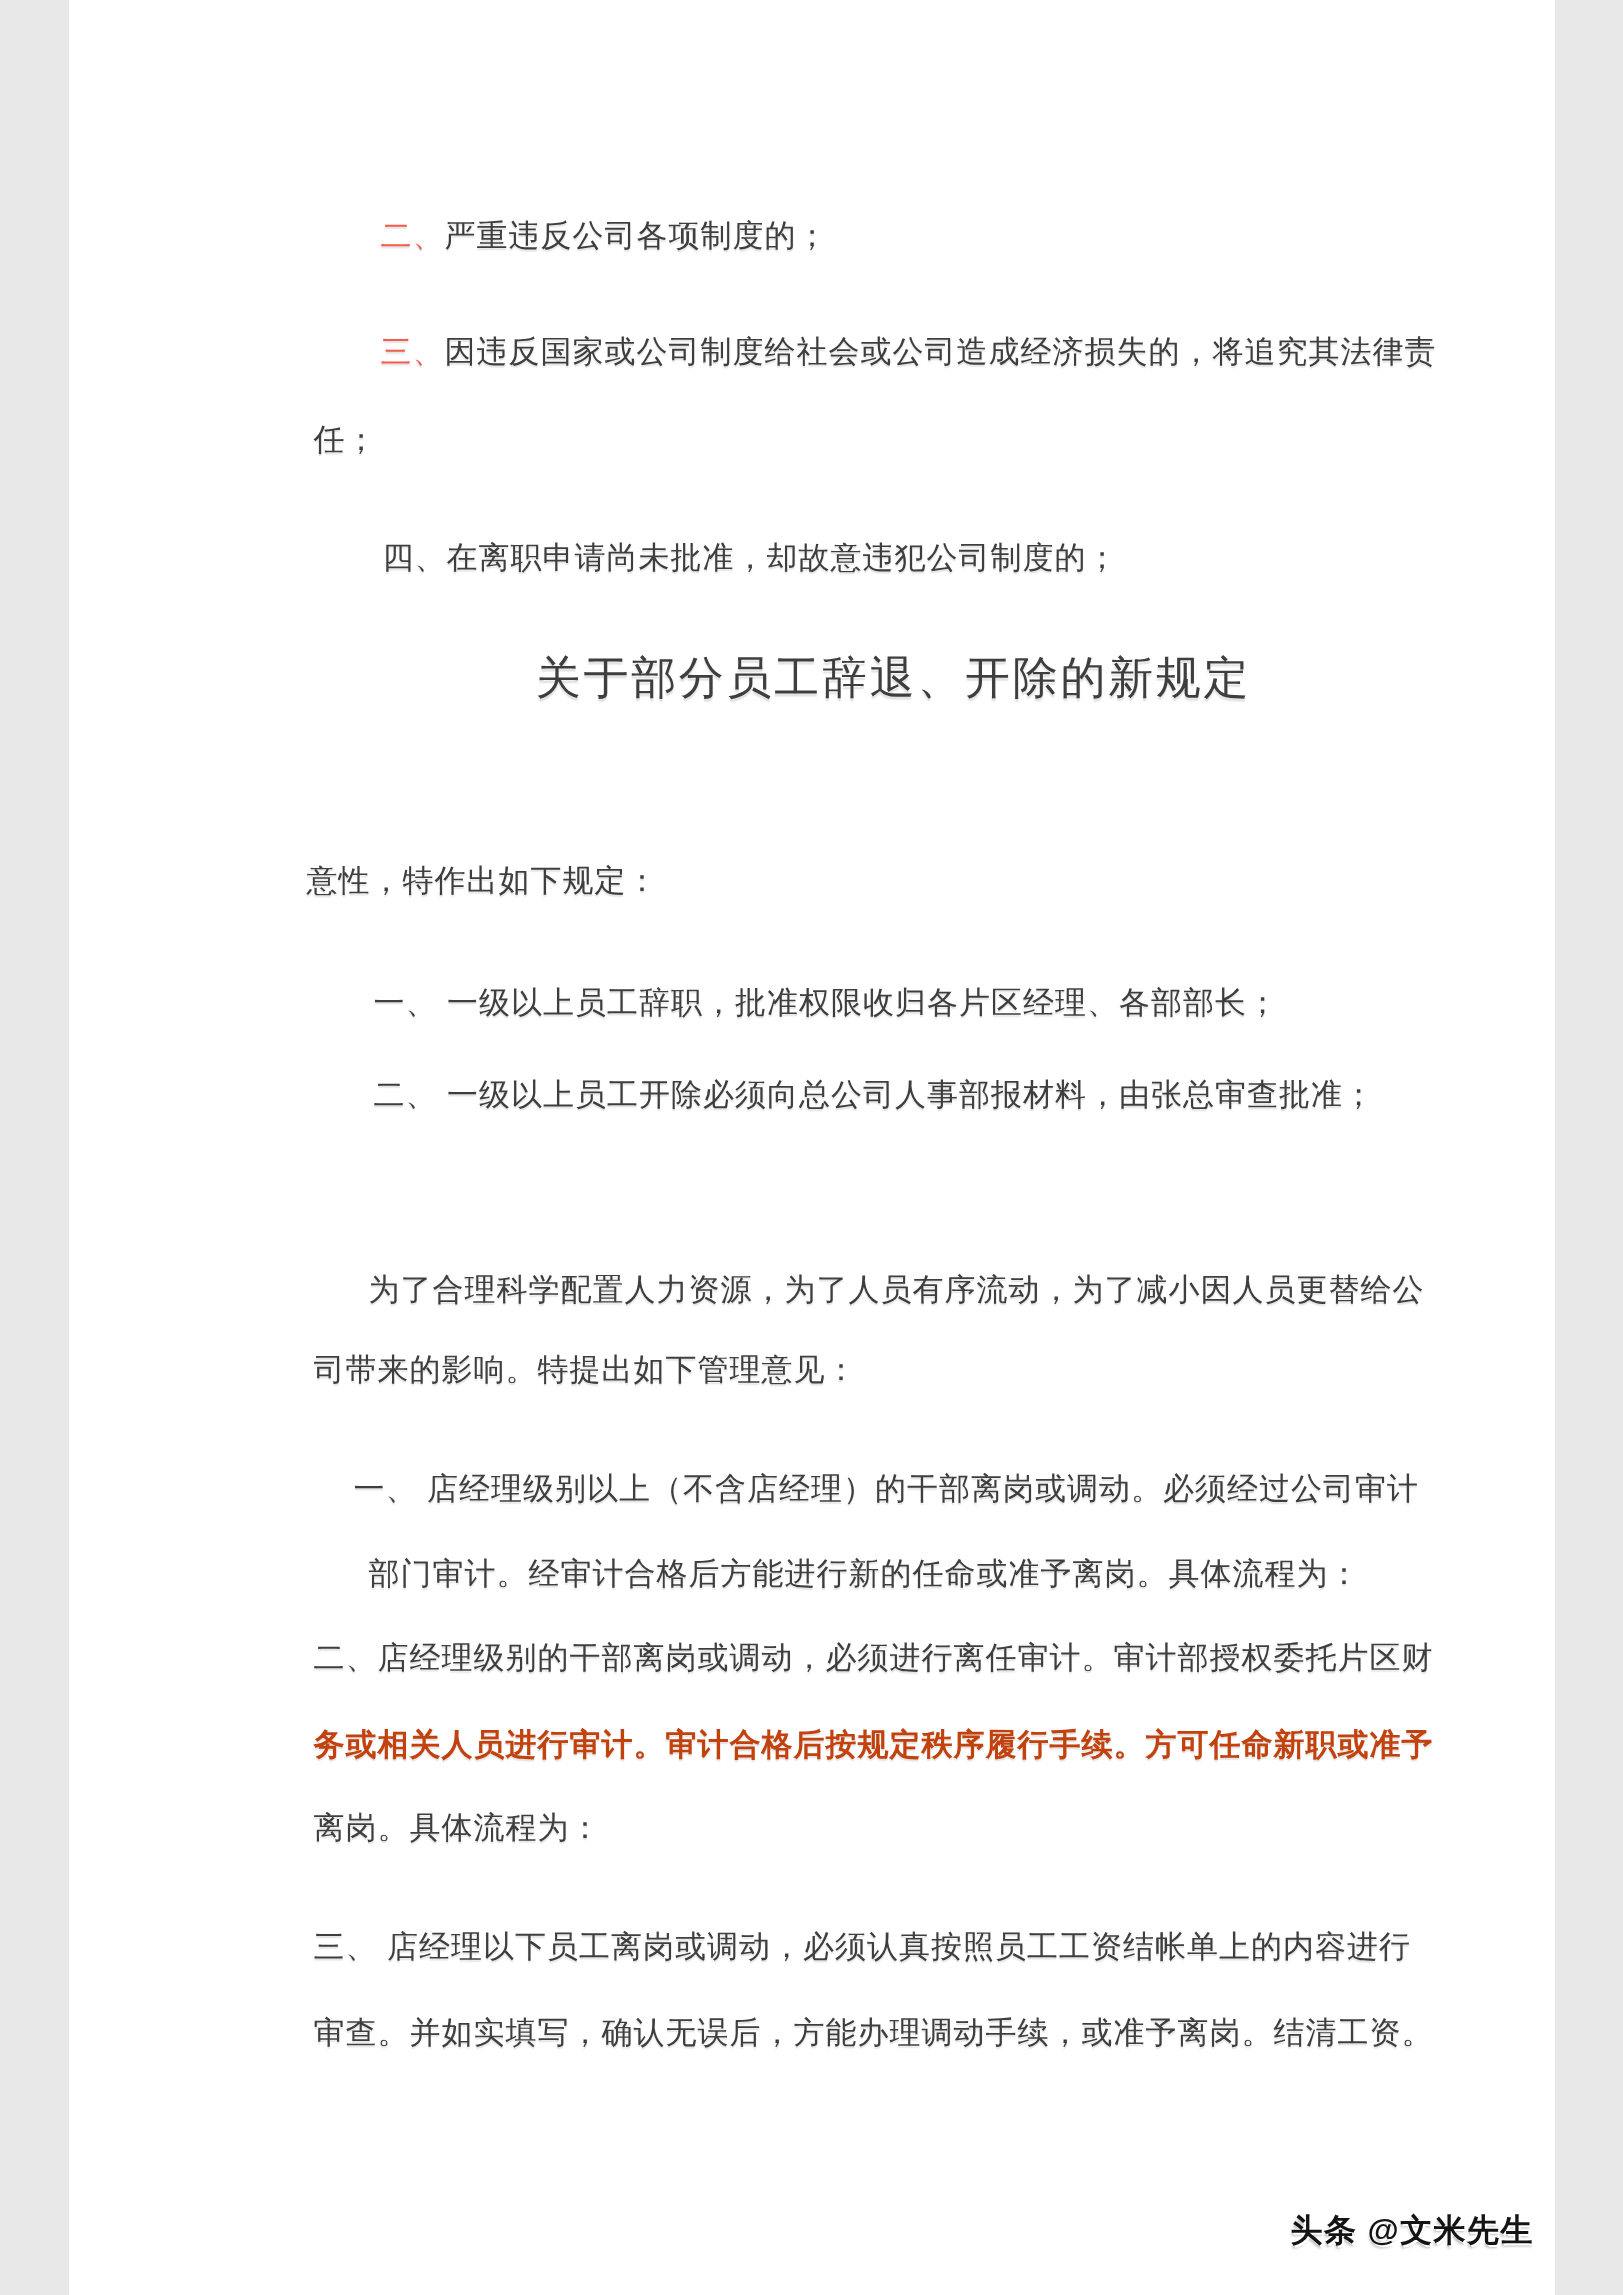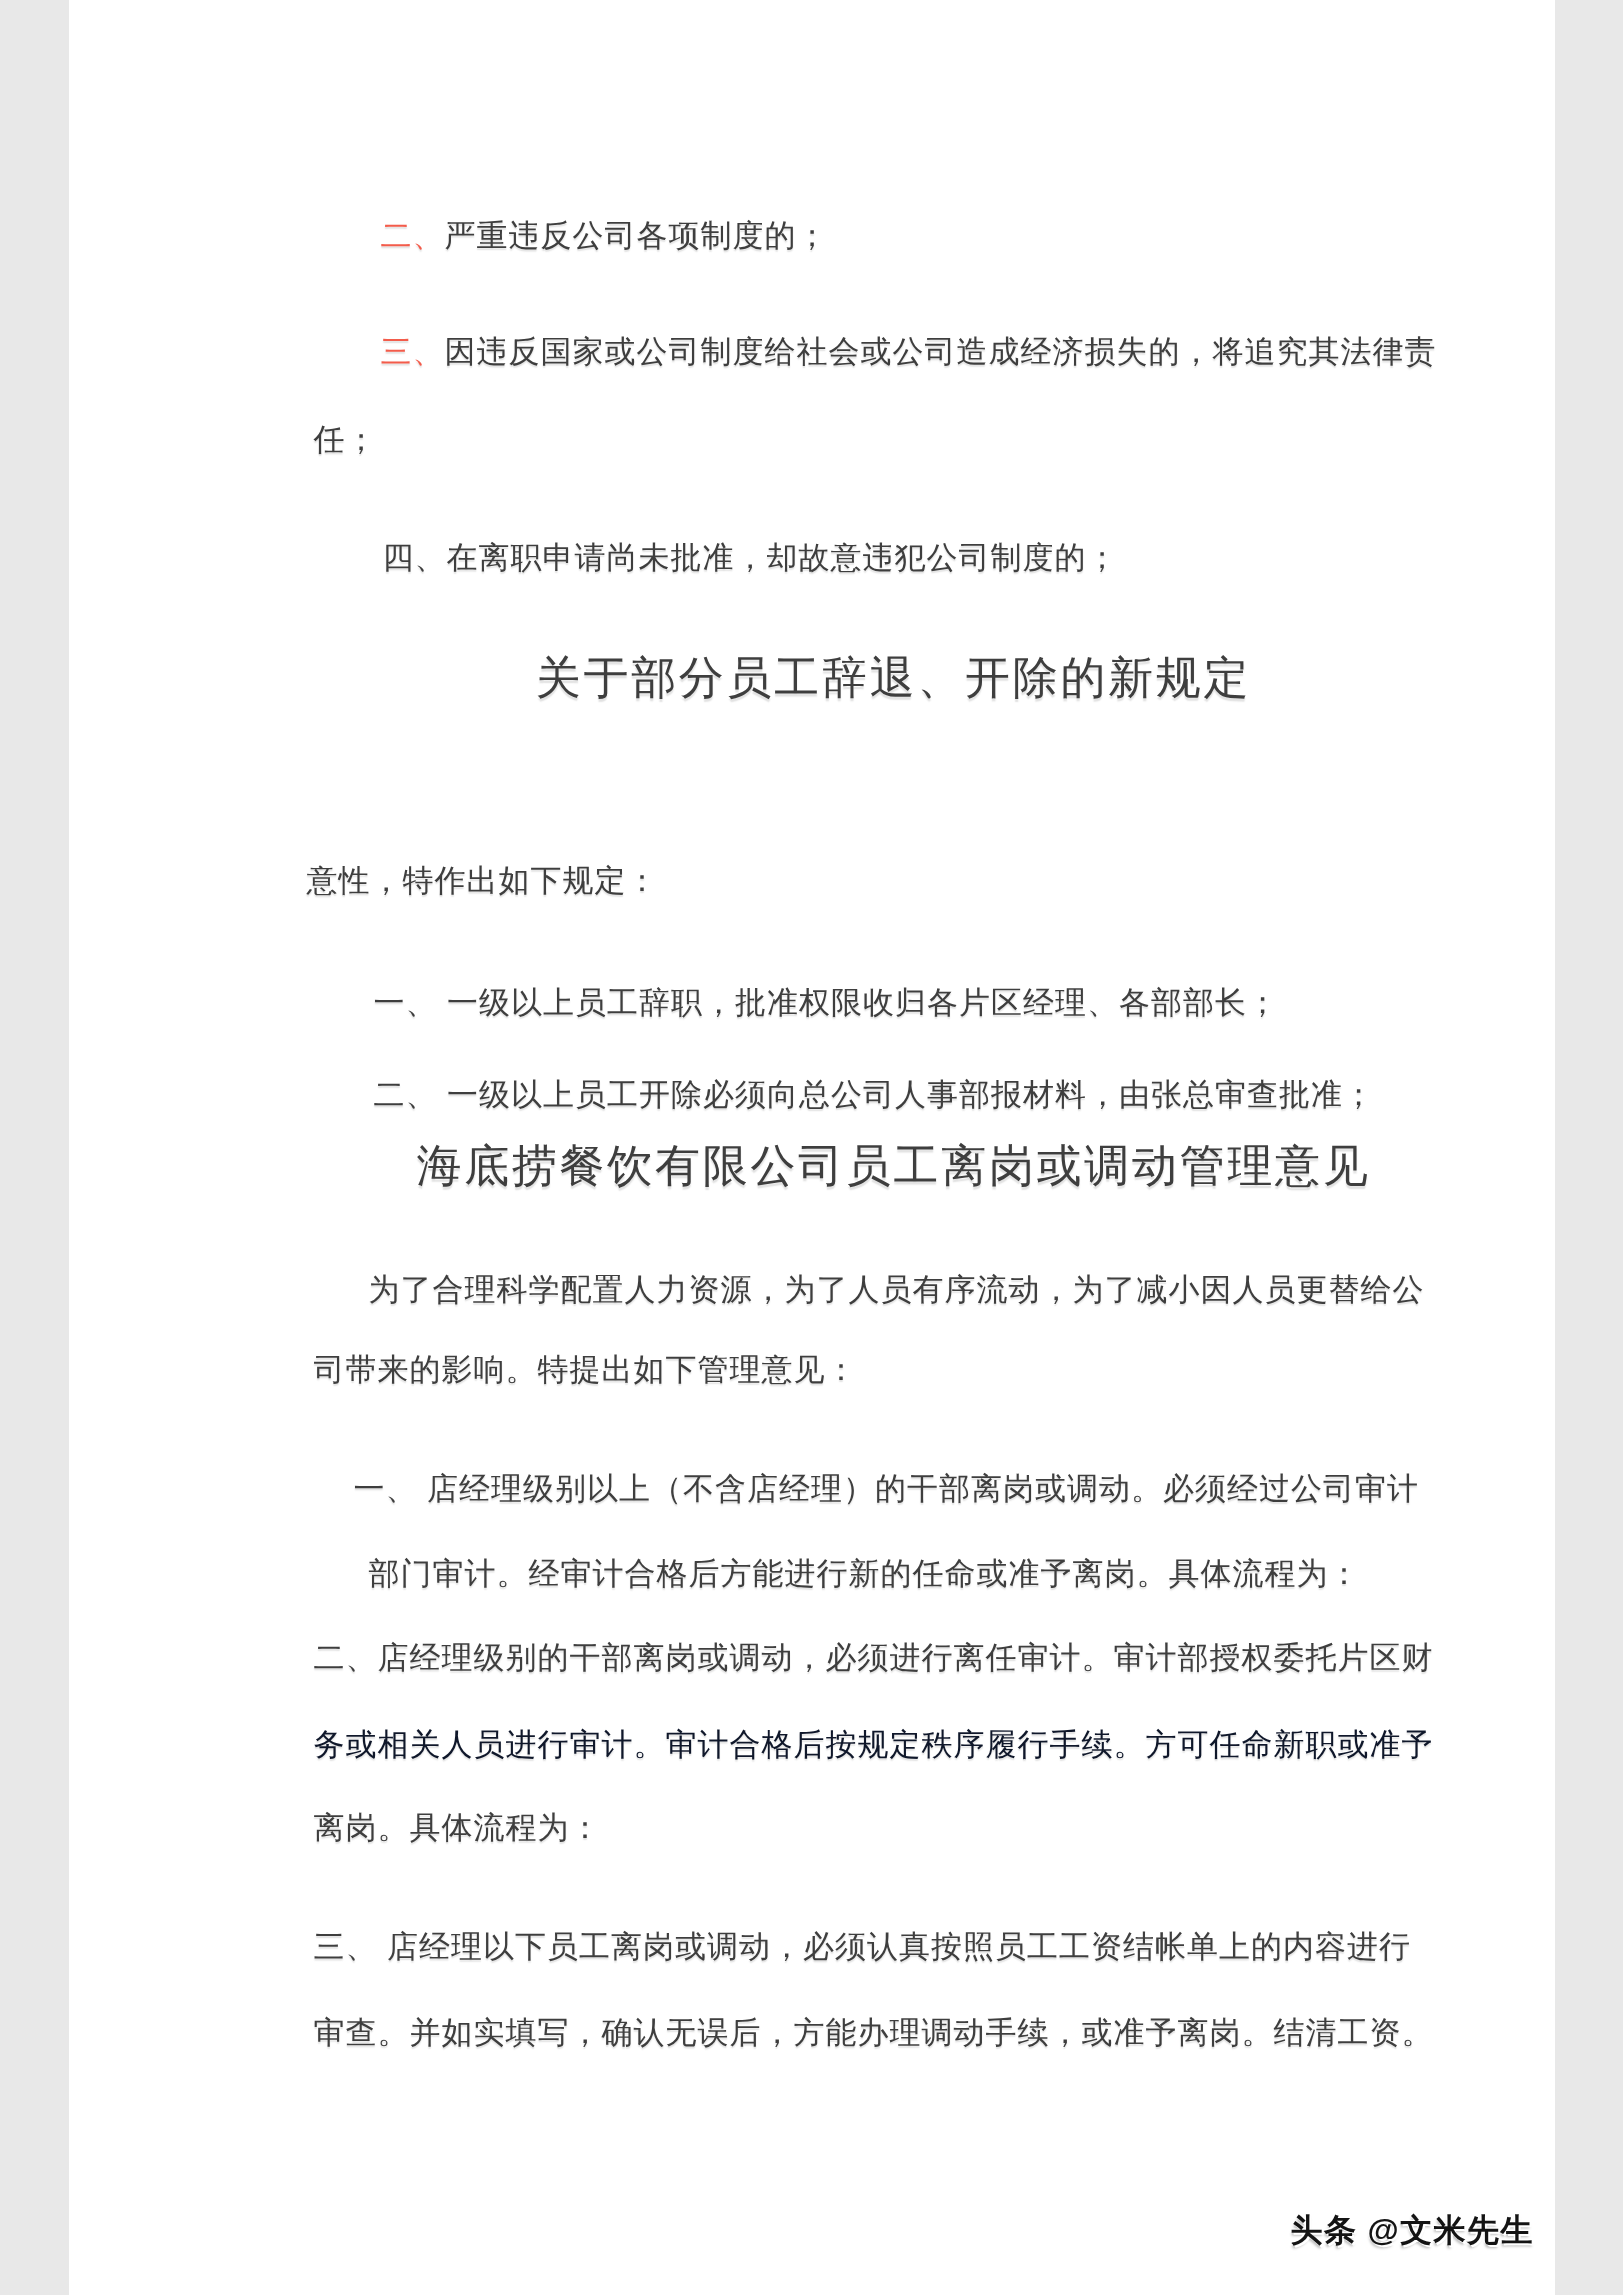--- a/index.html
+++ b/index.html
@@ -68,33 +68,32 @@
 
   <div class="doc-heading" style="top: 651px; color: rgb(62, 62, 62);">关于部分员工辞退、开除的新规定</div>
 
 
   <div class="text-line" style="top: 862px; left: 238px; color: rgb(62, 62, 62);"><span>意性，特作出如下规定：</span></div>
 
   <div class="text-line" style="top: 984px; left: 305px; color: rgb(62, 62, 62);"><span>一、 一级以上员工辞职，批准权限收归各片区经理、各部部长；</span></div>
 
   <div class="text-line" style="top: 1076px; left: 305px; color: rgb(62, 62, 62);"><span>二、 一级以上员工开除必须向总公司人事部报材料，由张总审查批准；</span></div>
 
-  <div class="doc-heading" style="top: 1139px; color: rgb(62, 62, 62);">海底捞餐饮有限公司员工离岗或调动管理意见</div>
 
   <div class="text-line" style="top: 1271px; left: 300px; color: rgb(62, 62, 62);"><span>为了合理科学配置人力资源，为了人员有序流动，为了减小因人员更替给公</span></div>
 
   <div class="text-line" style="top: 1351px; left: 245px; color: rgb(62, 62, 62);"><span>司带来的影响。特提出如下管理意见：</span></div>
 
   <div class="text-line" style="top: 1470px; left: 285px; color: rgb(62, 62, 62);"><span>一、 店经理级别以上（不含店经理）的干部离岗或调动。必须经过公司审计</span></div>
 
   <div class="text-line" style="top: 1555px; left: 300px; color: rgb(62, 62, 62);"><span>部门审计。经审计合格后方能进行新的任命或准予离岗。具体流程为：</span></div>
 
   <div class="text-line" style="top: 1639px; left: 245px; color: rgb(62, 62, 62);"><span>二、店经理级别的干部离岗或调动，必须进行离任审计。审计部授权委托片区财</span></div>
 
-  <div class="text-line" style="top: 1726px; left: 245px; color: #0f172a;"><span>务或相关人员进行审计。审计合格后按规定秩序履行手续。方可任命新职或准予</span></div>
+  <div class="text-line" style="top: 1726px; left: 245px; color: #c2410c; font-weight: bold;"><span>务或相关人员进行审计。审计合格后按规定秩序履行手续。方可任命新职或准予</span></div>
 
   <div class="text-line" style="top: 1809px; left: 245px; color: rgb(62, 62, 62);"><span>离岗。具体流程为：</span></div>
 
   <div class="text-line" style="top: 1928px; left: 245px; color: rgb(62, 62, 62);"><span>三、 店经理以下员工离岗或调动，必须认真按照员工工资结帐单上的内容进行</span></div>
 
   <div class="text-line" style="top: 2014px; left: 245px; color: rgb(62, 62, 62);"><span>审查。并如实填写，确认无误后，方能办理调动手续，或准予离岗。结清工资。</span></div>
 
   <div class="watermark" style="top: 2211px; left: 1222px; color: rgb(20, 20, 20);">头条 @文米先生</div>
 
 </div>

